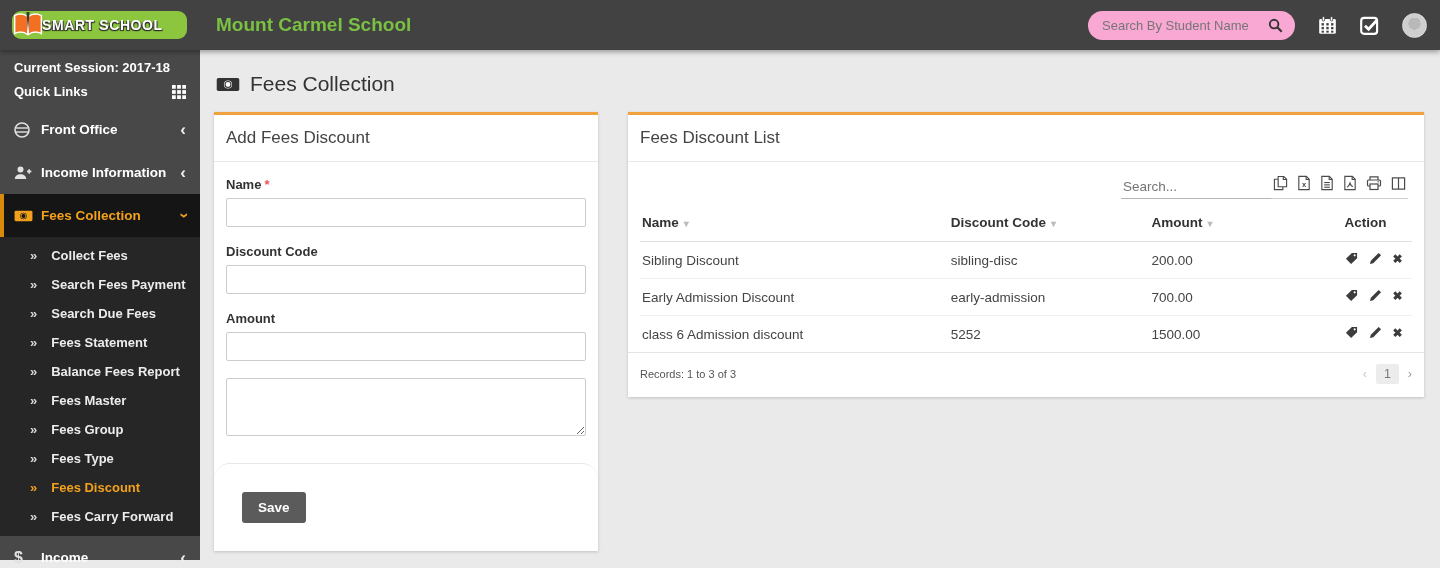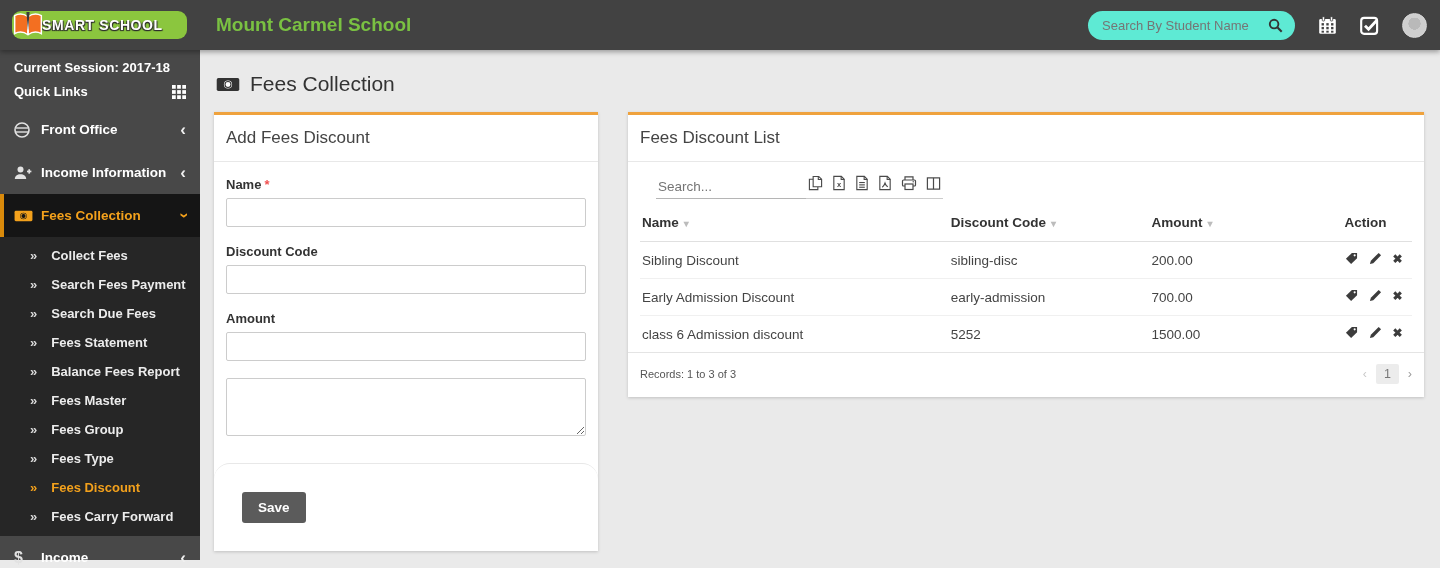--- a/index.html
+++ b/index.html
@@ -10,21 +10,21 @@
   .topbar { height:50px; background:#424242; display:flex; align-items:center;
             position:relative; z-index:5; box-shadow:0 2px 5px rgba(0,0,0,.35); }
   .logo-area { flex:0 0 200px; height:50px; display:flex; align-items:center;
                padding-left:12px; position:relative; cursor:pointer; }
   .logo-pill { background:#8bc63e; color:#fff; font-weight:bold; font-size:14px;
                letter-spacing:.6px; padding:6px 24px 6px 30px; border-radius:9px;
                text-shadow:-1px 1px 1px #2c2c2c, 1px 1px 1px #2c2c2c; white-space:nowrap; }
   .logo-book { position:absolute; left:12px; top:9px; width:32px; height:32px; }
   .school-name { color:#7ac142; font-size:19px; font-weight:bold; margin-left:16px; }
   .topbar-right { margin-left:auto; display:flex; align-items:center; gap:23px; padding-right:13px; }
-  .search-pill { background:#5eead4; border-radius:15px; height:29px; width:207px;
+  .search-pill { background:#f9a8d4; border-radius:15px; height:29px; width:207px;
                  display:flex; align-items:center; padding:0 12px; gap:6px; }
   .search-pill input { border:none; outline:none; flex:1; min-width:0; font-size:13px;
                        color:#555; font-family:inherit; background:transparent; }
   .tb-icon { display:flex; cursor:pointer; }
   .avatar { width:25px; height:25px; border-radius:50%;
             background:radial-gradient(circle at 50% 42%, #b9b9b9 0 34%, #cfcfcf 35% 100%);
             cursor:pointer; border:1px solid #d8d8d8; }
 
   
   .sidebar { position:absolute; top:50px; left:0; width:200px; bottom:8px;
@@ -62,21 +62,21 @@
   .fgroup { margin-bottom:17px; }
   .fgroup label { display:block; font-size:13px; font-weight:bold; color:#333; margin-bottom:6px; }
   .req { color:#f05050; margin-left:3px; }
   .tinput { width:100%; height:29px; border:1px solid #ccc; border-radius:2px;
             padding:0 8px; font-size:13px; font-family:inherit; color:#333; outline:none; }
   textarea.tinput { height:58px; padding:6px 8px; resize:vertical; }
   .form-footer { border-top:1px solid #e8e8e8; padding:28px; display:flex; justify-content:flex-start;border-radius:16px; }
   .save-btn { background:#5b5b5b; color:#fff; border:none; border-radius:3px;
               padding:8px 16px; font-size:13.5px; font-weight:bold; font-family:inherit; cursor:pointer; }
 
-  .list-toolbar { display:flex; justify-content:flex-start; align-items:flex-end; padding:13px 28px 0; }
+  .list-toolbar { display:flex; justify-content:flex-end; align-items:flex-end; padding:13px 16px 0; }
   .list-search { border:none; border-bottom:1px solid #b5b5b5; width:150px; font-size:13.5px;
                  padding:4px 2px; outline:none; color:#555; font-family:inherit; background:transparent; }
   .export-icons { display:flex; gap:9px; align-items:center; border-bottom:1px solid #ccc;
                   padding:0 2px 7px; color:#4a4a4a; }
   .export-icons span { display:flex; cursor:pointer; }
 
   .dtable { width:calc(100% - 24px); margin:5px 12px 0; border-collapse:collapse; }
   .dtable th { text-align:left; font-size:13.5px; color:#333; padding:11px 2px;
                border-bottom:1px solid #e0e0e0; cursor:pointer; white-space:nowrap; }
   .caret { color:#bcbcbc; font-size:10px; margin-left:5px; }

